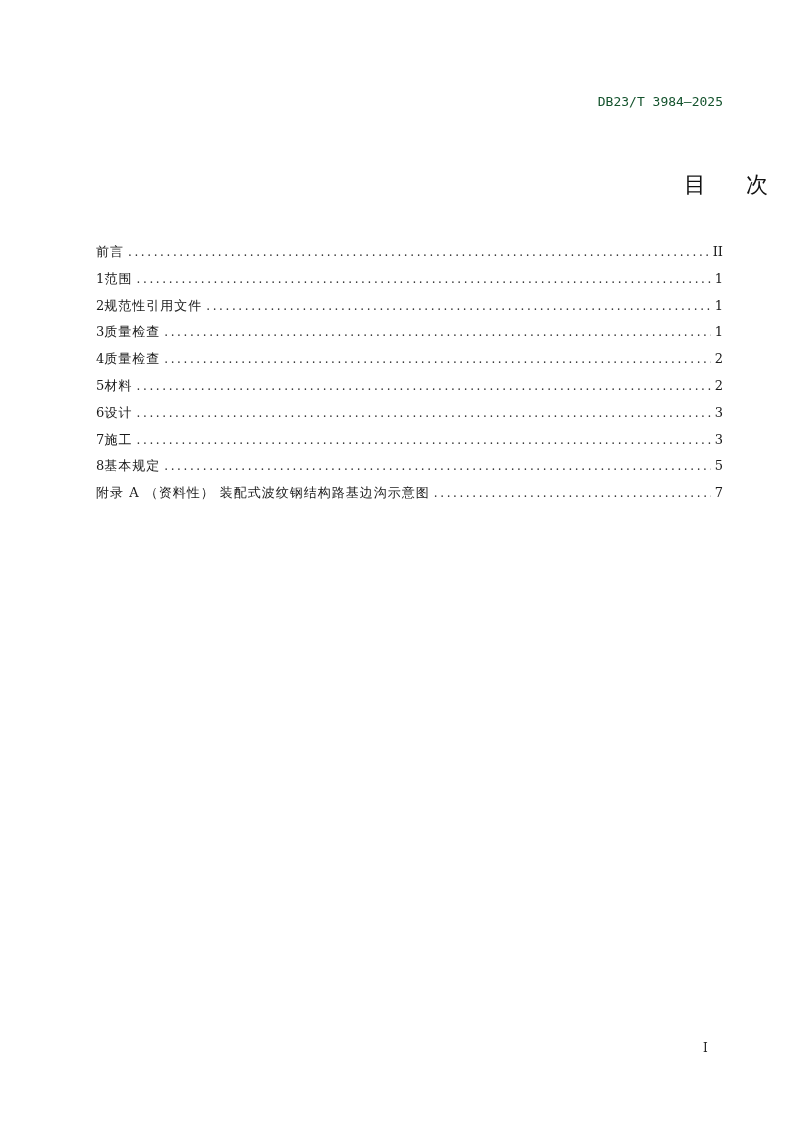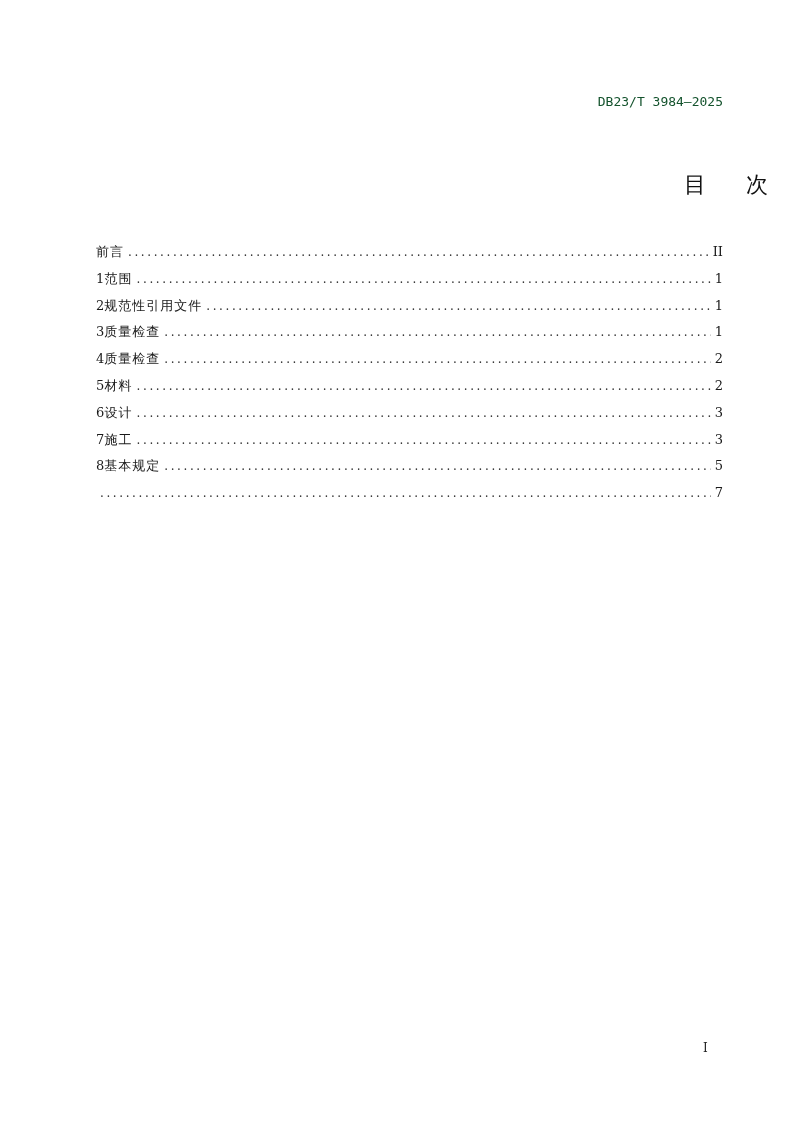--- a/index.html
+++ b/index.html
@@ -77,18 +77,19 @@
     <span class="leader"></span>
     <span class="toc-page">3</span>
   </div>
   <div class="toc-row">
     <span class="toc-num">8</span>
     <span class="toc-label">基本规定</span>
     <span class="leader"></span>
     <span class="toc-page">5</span>
   </div>
   <div class="toc-row">
+    <span class="toc-label">附录 A （资料性） 装配式波纹钢结构路基边沟示意图</span>
     <span class="leader"></span>
     <span class="toc-page">7</span>
   </div>
 </div>
 
 <div class="page-footer">I</div>
 
 </body></html>

